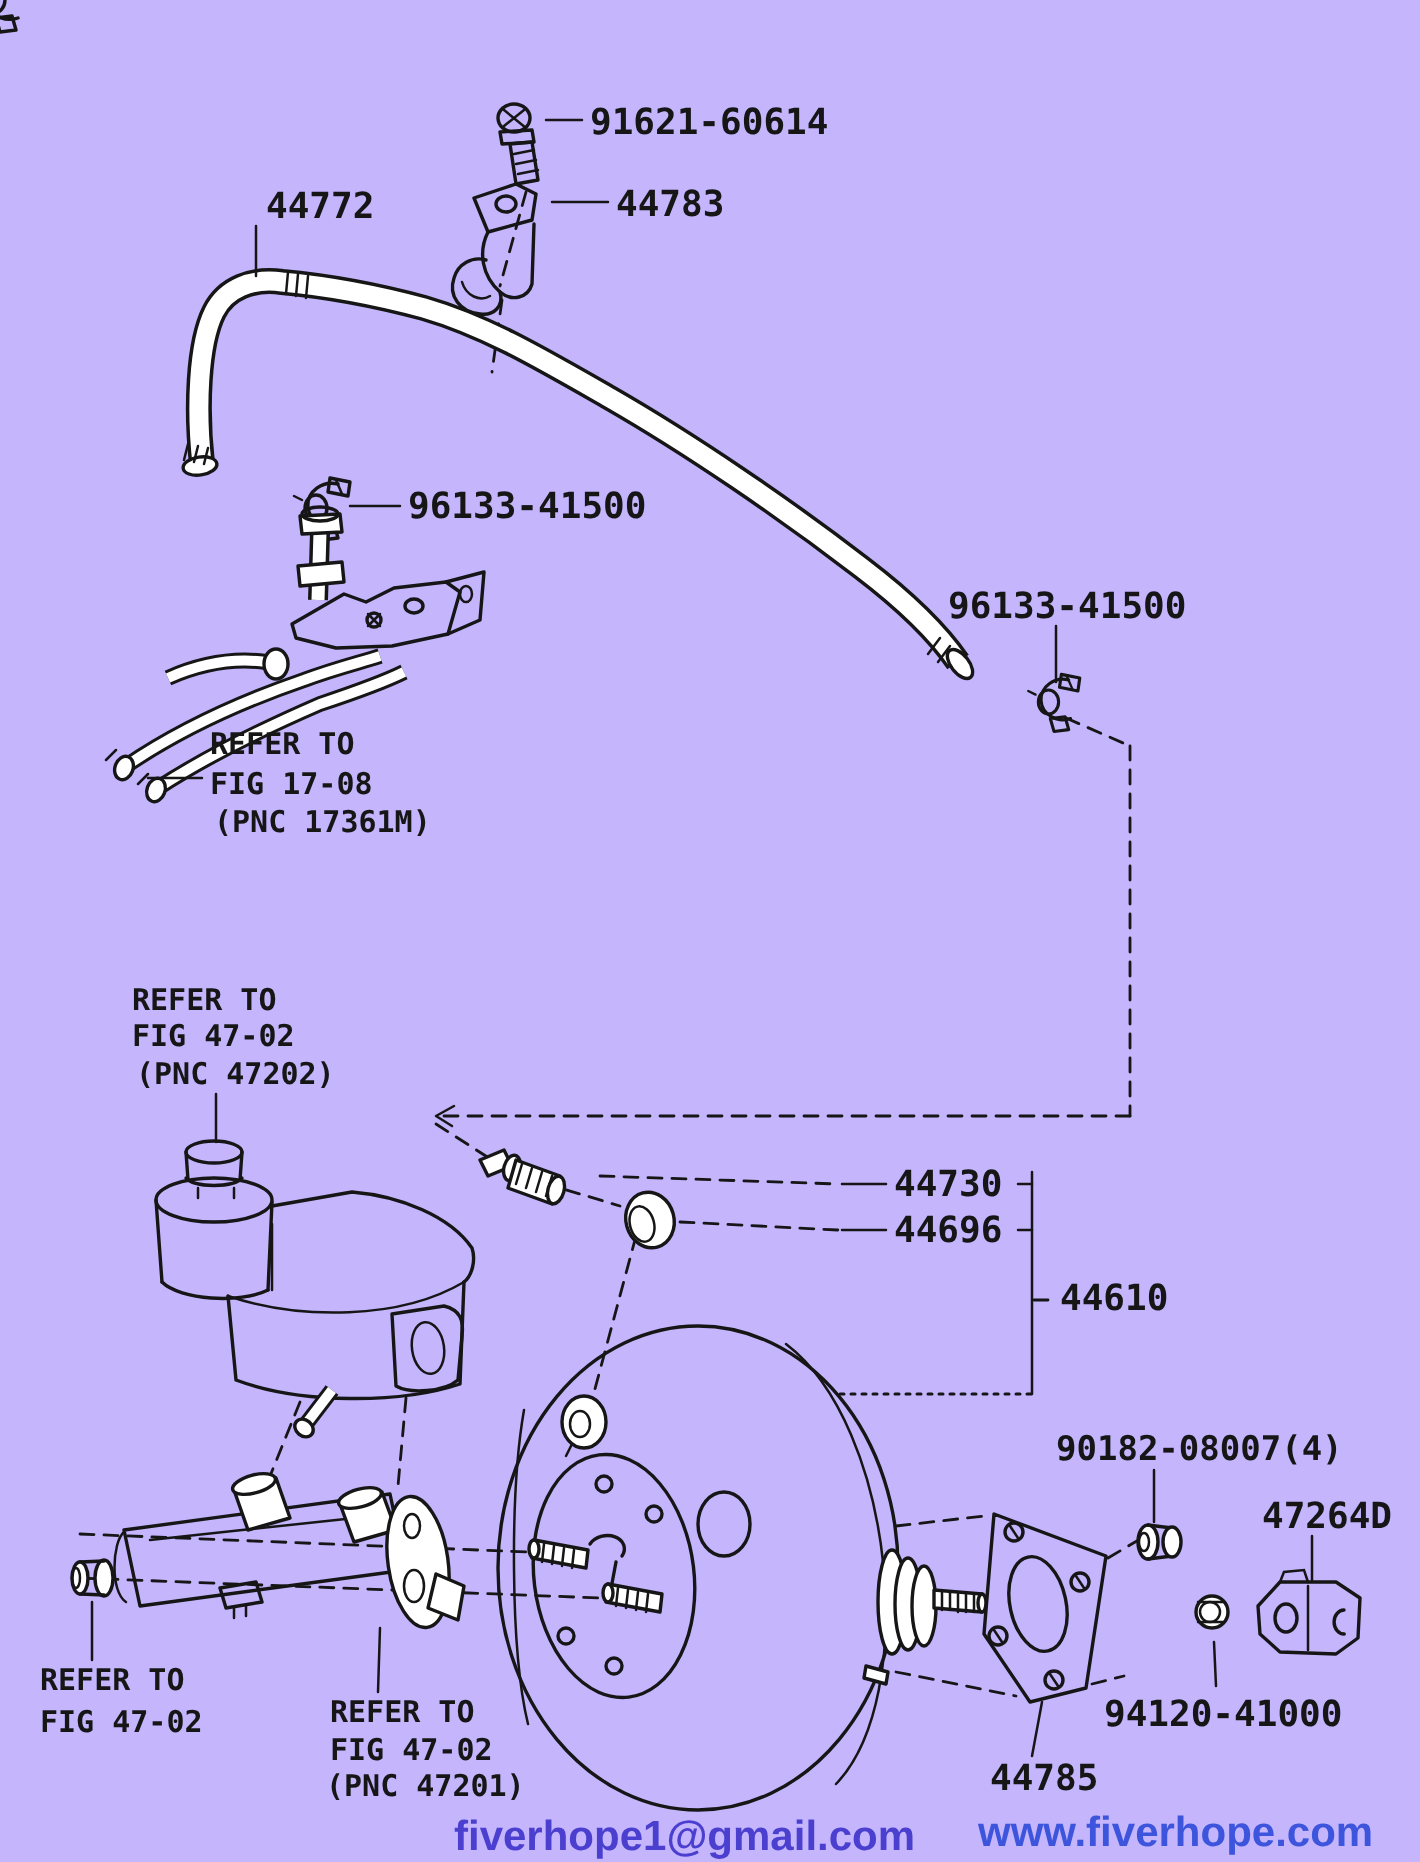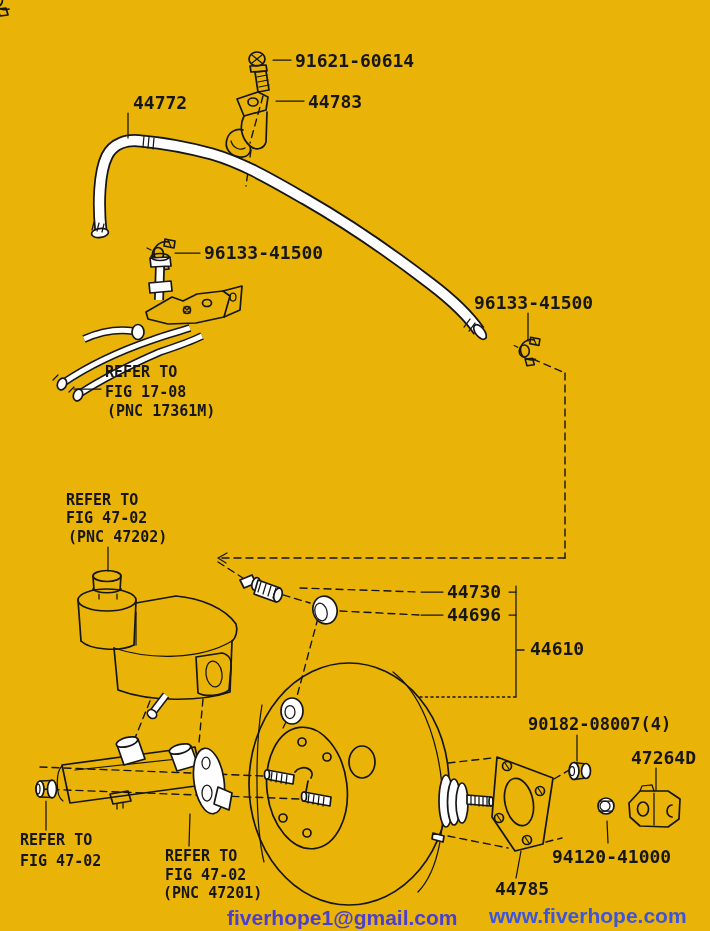--- a/index.html
+++ b/index.html
@@ -1,16 +1,16 @@
 <!DOCTYPE html>
 <html><head>
 <meta charset="utf-8">
 <style>
   html,body{margin:0;padding:0;background:#fff;}
-  .page{position:relative;width:710px;height:931px;background:#eab308;overflow:hidden;
+  .page{position:relative;width:710px;height:931px;background:#c4b5fd;overflow:hidden;
         font-family:"DejaVu Sans Mono",monospace;}
   svg{display:block;}
   .s{fill:none;stroke:#161616;stroke-width:1.7;stroke-linecap:round;stroke-linejoin:round;}
   .sw{fill:#ffffff;stroke:#161616;stroke-width:1.7;stroke-linejoin:round;}
   .thin{fill:none;stroke:#161616;stroke-width:1.25;stroke-linecap:round;}
   .dash{fill:none;stroke:#161616;stroke-width:1.4;stroke-dasharray:7 5;stroke-linecap:round;}
   .dot{fill:none;stroke:#161616;stroke-width:1.5;stroke-dasharray:2 3.5;stroke-linecap:round;}
   .to13{fill:none;stroke:#161616;stroke-width:13;}
   .ti13{fill:none;stroke:#ffffff;stroke-width:9.5;}
   .to8{fill:none;stroke:#161616;stroke-width:8;}

